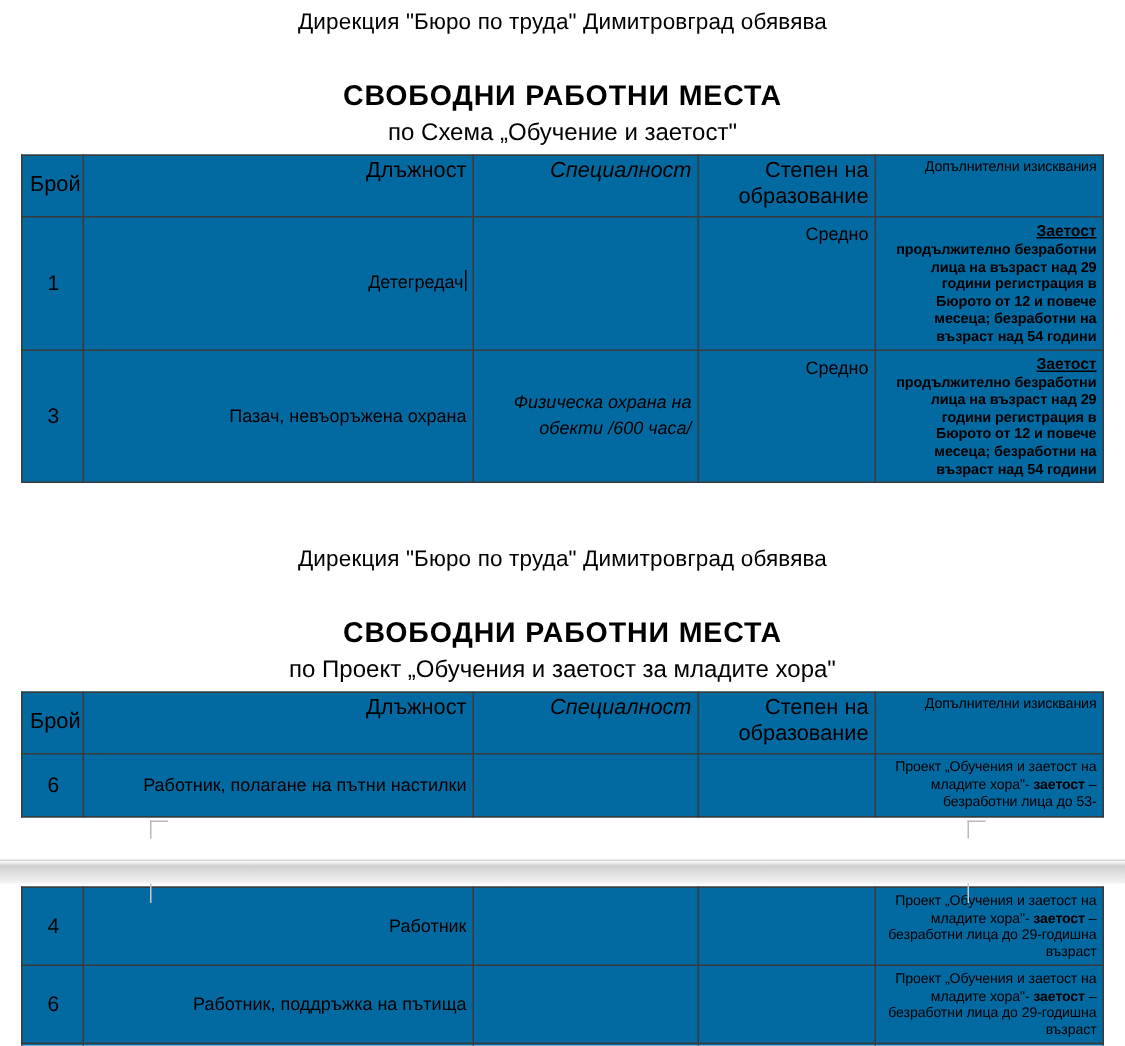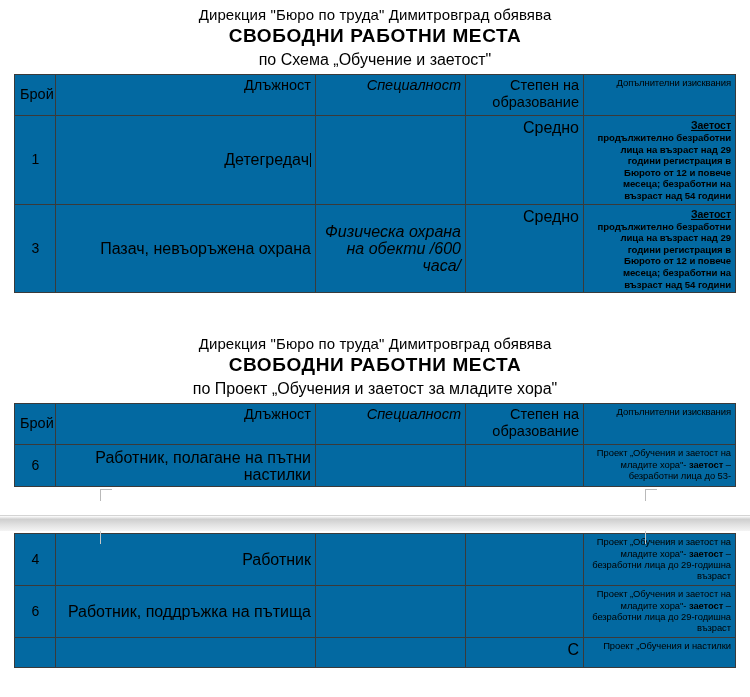--- a/index.html
+++ b/index.html
@@ -31,20 +31,21 @@
     font-size: 15px;
     line-height: 19px;
     letter-spacing: 0.1px;
     padding-top: 5px;
   }
   .head-line-2 {
     font-size: 19px;
     font-weight: bold;
     line-height: 24px;
     letter-spacing: 0.6px;
+    margin-top: 29px;
   }
   .head-line-3 {
     font-size: 16px;
     line-height: 22px;
     padding-top: 1px;
     padding-bottom: 3px;
   }
 
   
   table.jobs {
@@ -80,21 +81,21 @@
     padding-top: 0;
   }
   tr.hdr td.c-req {
     font-size: 9.5px;
     line-height: 12px;
     letter-spacing: -0.1px;
   }
 
   
   tr.body-row td {
-    font-size: 16px;
+    font-size: 12px;
     line-height: 17px;
   }
   tr.body-row td.c-count {
     text-align: center;
     vertical-align: middle;
     font-size: 14px;
   }
   tr.body-row td.c-pos {
     vertical-align: middle;
   }

